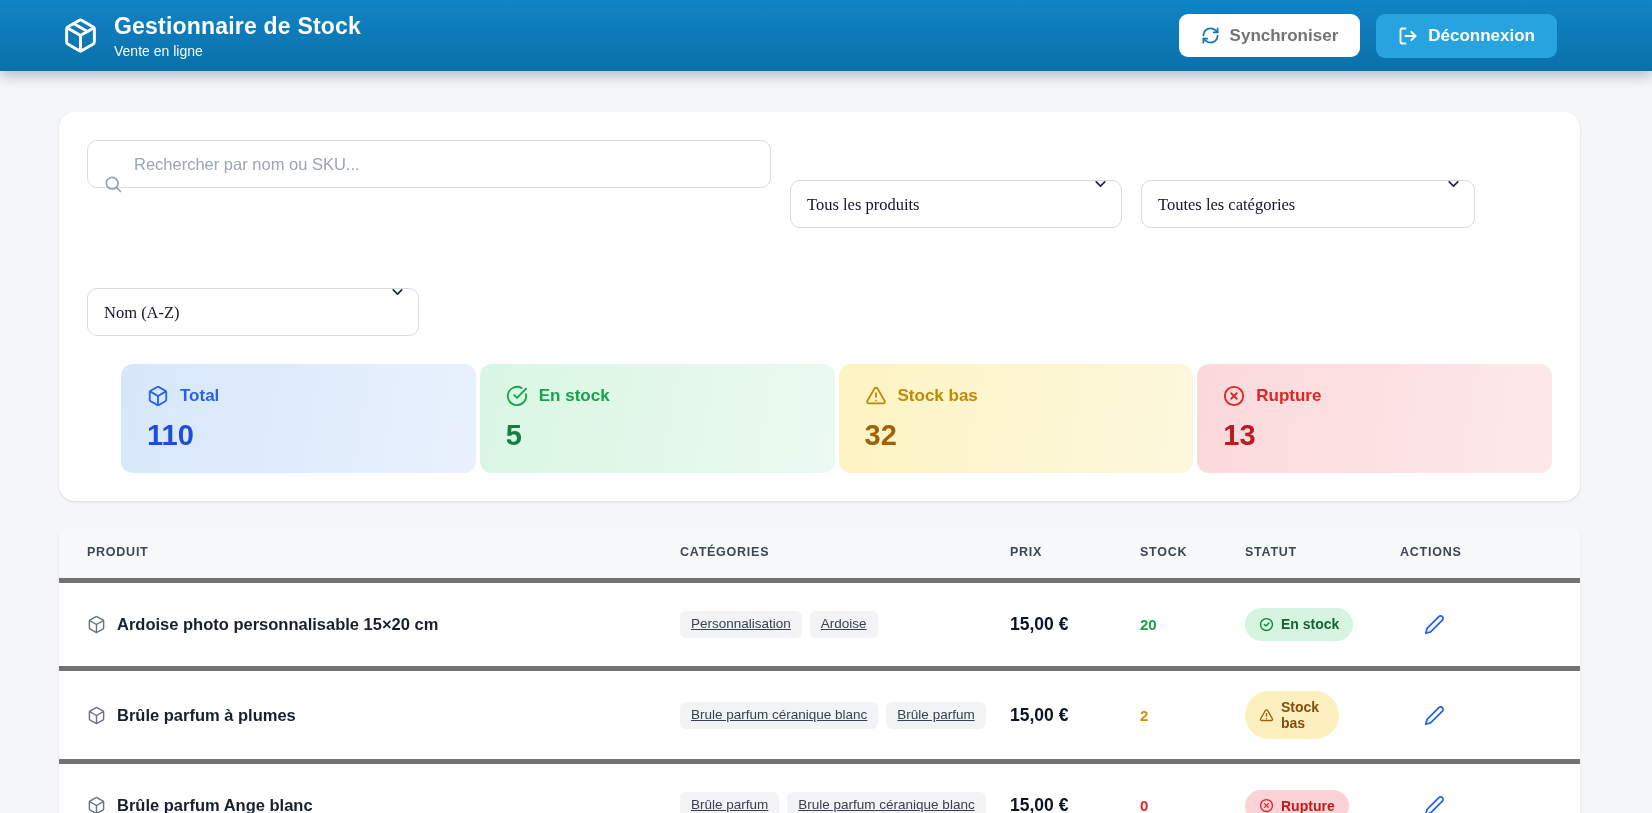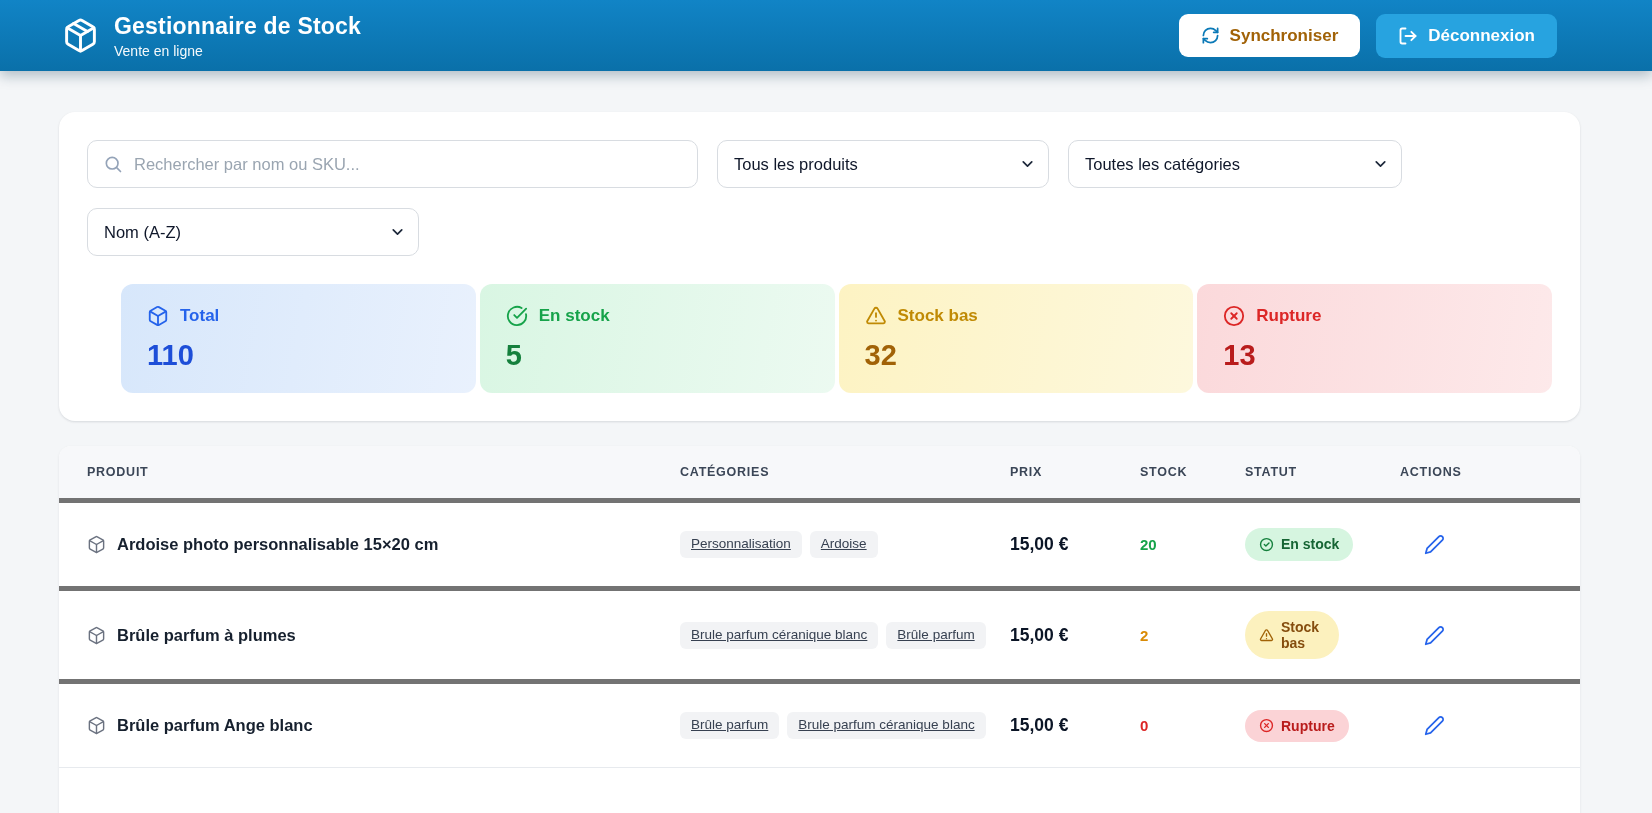--- a/index.html
+++ b/index.html
@@ -21,49 +21,49 @@
     position: relative; z-index: 5;
   }
   .brand { display: flex; align-items: center; gap: 15px; color: #fff; }
   .brand-icon svg { width: 37px; height: 37px; stroke: #fff; }
   .brand-title { font-size: 23px; font-weight: 700; letter-spacing: .2px; }
   .brand-subtitle { font-size: 14px; font-weight: 400; margin-top: 3px; opacity: .96; }
   .header-actions { display: flex; align-items: center; gap: 16px; }
   .btn { display: inline-flex; align-items: center; gap: 10px; border: none; cursor: pointer;
          border-radius: 9px; padding: 12px 22px; font-family: inherit;
          font-size: 17px; font-weight: 700; line-height: 1; }
-  .btn-sync { background: #ffffff; color: #a16207; }
+  .btn-sync { background: #ffffff; color: #737373; }
   .btn-sync svg { width: 19px; height: 19px; stroke: #0a79b7; }
   .btn-logout { background: #27a3e0; color: #ffffff; }
   .btn-logout svg { width: 20px; height: 20px; stroke: #ffffff; }
 
   
   .page { width: 1521px; margin: 41px 0 0 59px; }
 
   
   .filter-card {
     background: #fff; border-radius: 16px; padding: 28px;
     box-shadow: 0 1px 3px rgba(15, 23, 42, .08), 0 1px 2px rgba(15, 23, 42, .05);
   }
   .filter-row { display: flex; gap: 19px; }
-  .search-wrap { position: relative; width: 611px; }
+  .search-wrap { position: relative; width: 684px; }
   .search-wrap .search-icon { position: absolute; left: 16px; top: 50%; transform: translateY(-50%); }
   .search-wrap .search-icon svg { width: 20px; height: 20px; stroke: #94a3b8; }
   .search-input {
     width: 100%; height: 48px; border: 1px solid #d8dce1; border-radius: 10px;
     padding: 0 14px 0 46px; font-family: inherit; font-size: 16.5px; color: #0f172a;
     outline: none; background: #fff;
   }
   .search-input::placeholder { color: #9aa5b1; }
   .select-wrap { position: relative; }
   .select-wrap select {
     appearance: none; -webkit-appearance: none;
     height: 48px; width: 100%; border: 1px solid #d8dce1; border-radius: 10px;
-    padding: 0 40px 0 16px; font-family: Liberation Sans, sans-serif; font-size: 16.5px; color: #0f172a;
-    background: #fff; outline: none; cursor: pointer;
+    padding: 0 40px 0 16px; font-family: Liberation Serif, serif; font-size: 16.5px; color: #0f172a;
+    background: #fff; outline: none; cursor: pointer; margin-top: 40px;
   }
   .select-wrap .chevron-down-icon { position: absolute; right: 13px; top: 50%; transform: translateY(-50%); pointer-events: none; }
   .select-wrap .chevron-down-icon svg { width: 17px; height: 17px; stroke: #1e293b; }
   .w-select-1 { width: 332px; }
   .w-select-2 { width: 334px; }
   .sort-row { margin-top: 20px; }
 
   
   .stats-grid { display: grid; grid-template-columns: repeat(4, 1fr); gap: 4px; margin-top: 28px; padding-left: 34px; }
   .stat-card { border-radius: 12px; padding: 21px 26px; min-height: 108px; cursor: pointer; }

